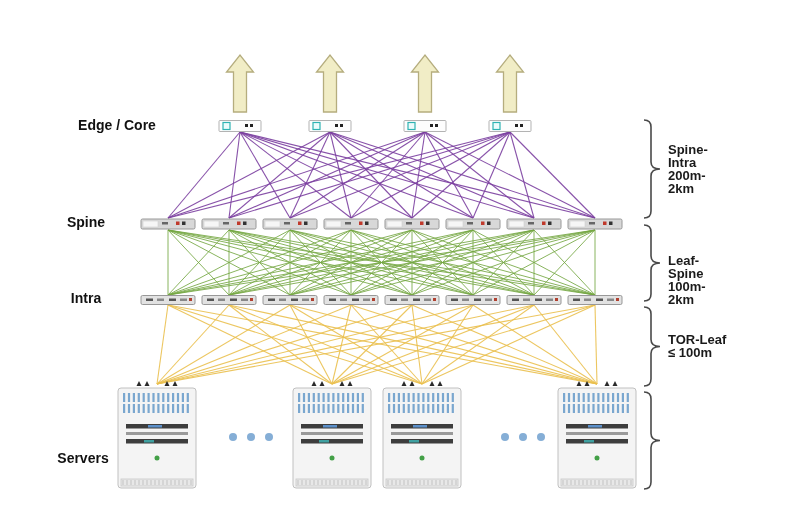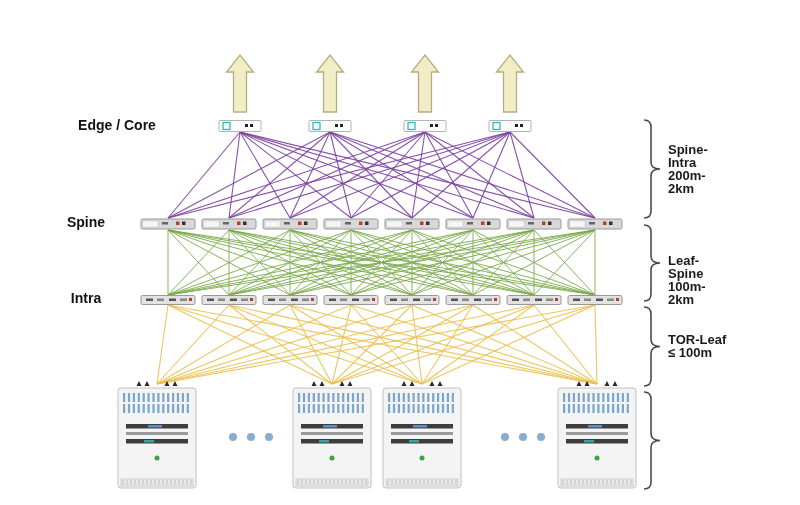--- a/index.html
+++ b/index.html
@@ -514,20 +514,21 @@
       <circle cx="541" cy="437" r="4" fill="#85aed6"></circle>
       <path d="M 644 120 Q 651 120 651 127 L 651 162 Q 651 169 660 169 Q 651 169 651 176 L 651 211 Q 651 218 644 218" fill="none" stroke="#4a4a4a" stroke-width="1.6"></path>
       <path d="M 644 225 Q 651 225 651 232 L 651 256 Q 651 263 660 263 Q 651 263 651 270 L 651 294 Q 651 301 644 301" fill="none" stroke="#4a4a4a" stroke-width="1.6"></path>
       <path d="M 644 307 Q 651 307 651 314 L 651 339.5 Q 651 346.5 660 346.5 Q 651 346.5 651 353.5 L 651 379 Q 651 386 644 386" fill="none" stroke="#4a4a4a" stroke-width="1.6"></path>
       <path d="M 644 392 Q 651 392 651 399 L 651 433.5 Q 651 440.5 660 440.5 Q 651 440.5 651 447.5 L 651 482 Q 651 489 644 489" fill="none" stroke="#4a4a4a" stroke-width="1.6"></path>
     </svg>
 
   <div class="lbl" style="left:62px;top:117px;">Edge / Core</div>
   <div class="lbl" style="left:31px;top:214px;">Spine</div>
   <div class="lbl" style="left:31px;top:290px;">Intra</div>
+  <div class="lbl" style="left:28px;top:450px;">Servers</div>
 
   <div class="blabel" style="top:143px;">
     <span>Spine-</span>
     <span>Intra</span>
     <span>200m-</span>
     <span>2km</span>
   </div>
   <div class="blabel" style="top:254px;">
     <span>Leaf-</span>
     <span>Spine</span>

